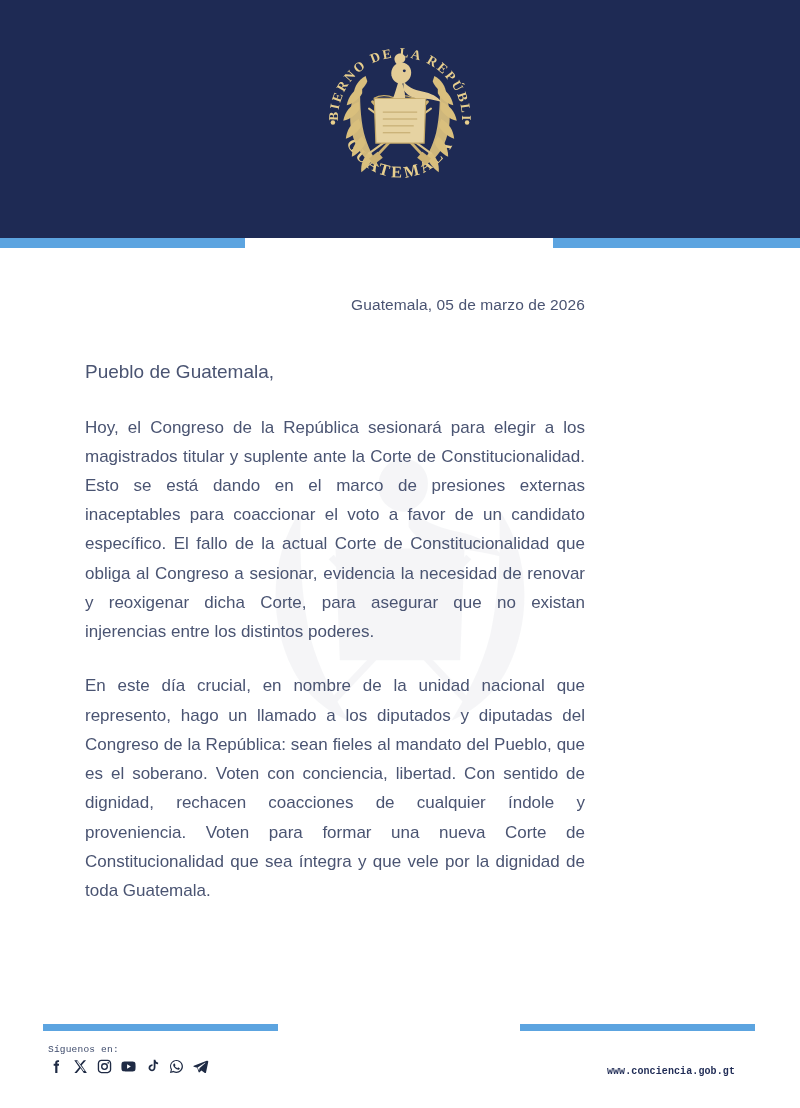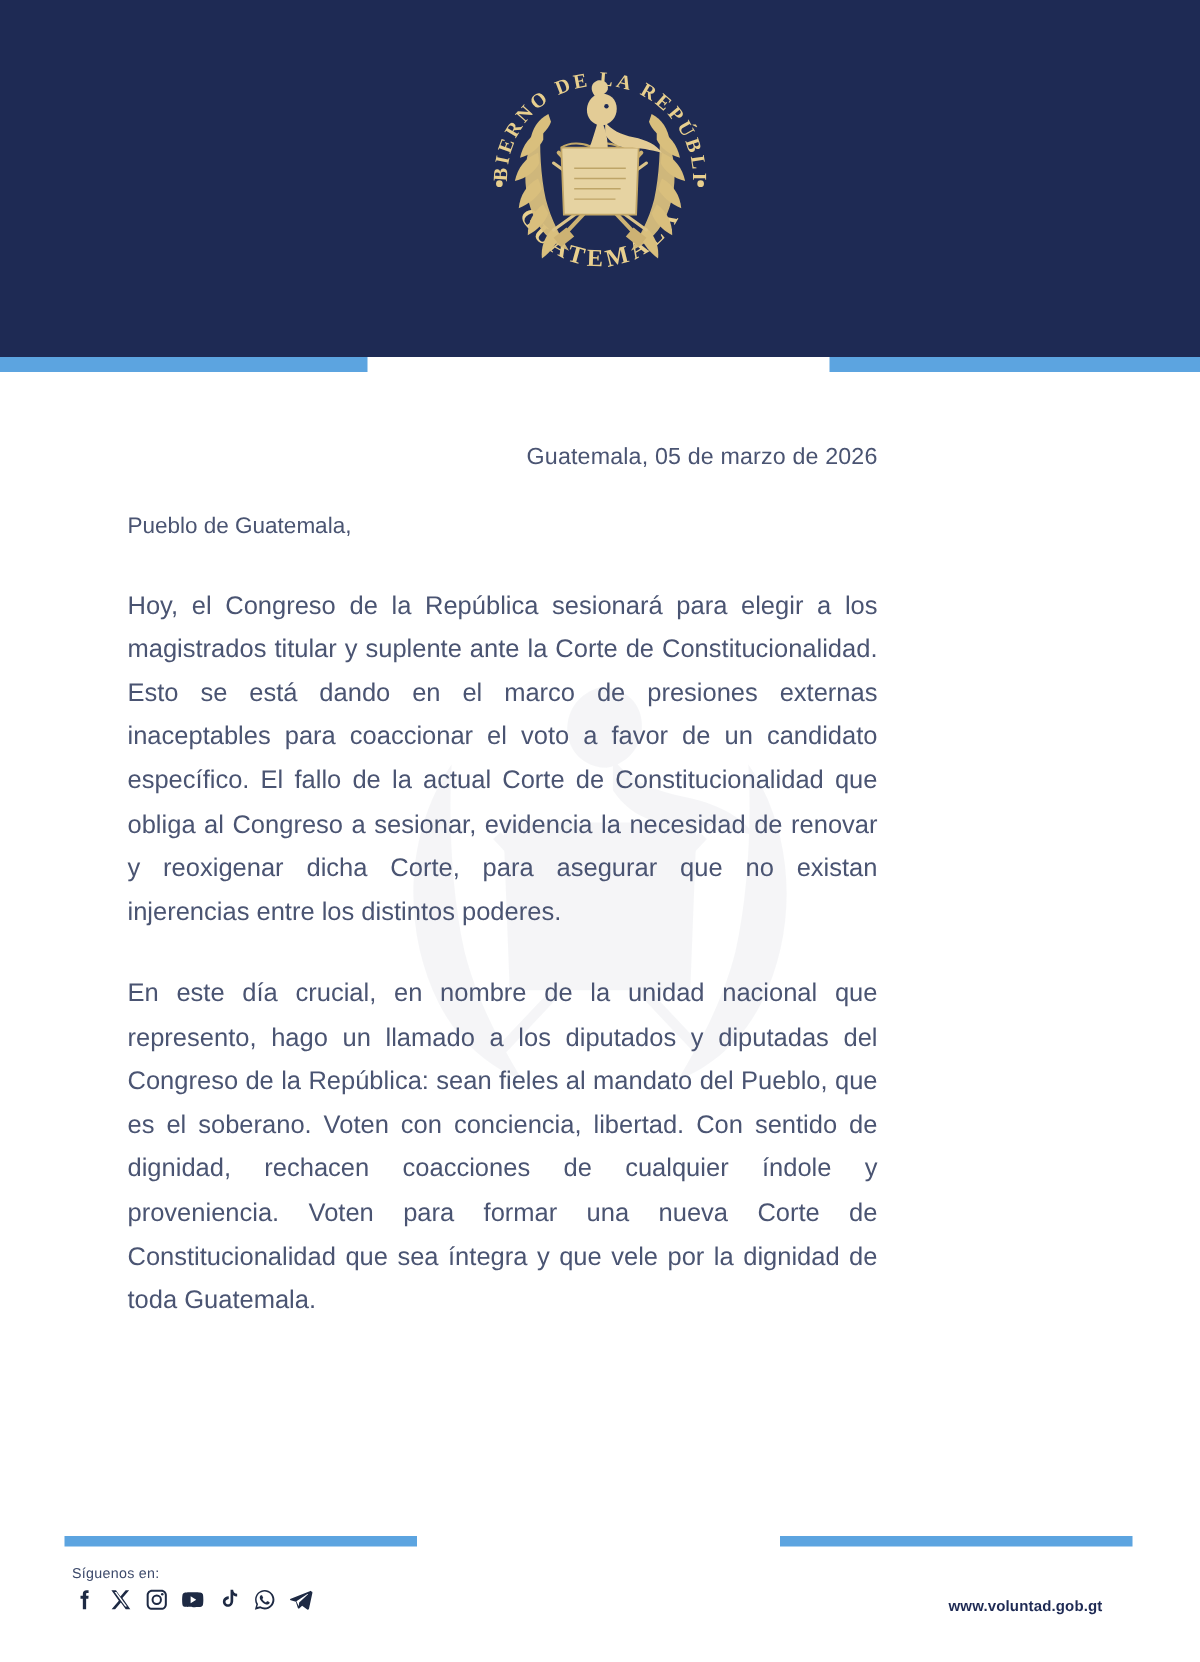--- a/index.html
+++ b/index.html
@@ -70,22 +70,22 @@
     padding-right: 84px;
     padding-top: 48px;
     font-size: 15.5px;
     color: #4a5472;
     letter-spacing: 0.1px;
   }
   .letter-body {
     padding: 0 84px 0 85px;
   }
   .salutation {
-    margin-top: 26px;
-    font-size: 15px;
+    margin-top: 44px;
+    font-size: 19px;
     color: #4a5472;
     line-height: 1.5;
   }
   .para {
     margin-top: 25px;
     font-size: 17px;
     line-height: 1.72;
     color: #4a5472;
     text-align: justify;
     text-justify: inter-word;
@@ -94,20 +94,21 @@
   .para:first-of-type { margin-top: 26px; }
 
   
   .footer {
     position: absolute;
     left: 0;
     top: 1018px;
     width: 780px;
     height: 90px;
     z-index: 2;
+    font-family: Liberation Mono, monospace;
   }
   .fstripe {
     position: absolute;
     top: 6px;
     height: 7px;
     background: #5ca4e0;
   }
   .fstripe-left  { left: 43px;  width: 235px; }
   .fstripe-right { left: 520px; width: 235px; }
 
@@ -301,14 +302,14 @@
 
       <a href="#">
         <svg class="si" viewBox="0 0 24 24">
           <path d="M21.7 3.5L2.6 11c-.9.4-.9 1.1 0 1.4l4.8 1.5 1.8 5.6c.2.6.4.8.9.8.4 0 .6-.2.9-.5l2.3-2.2 4.8 3.5c.9.5 1.5.2 1.7-.8l3.1-14.5c.3-1.3-.5-1.8-1.2-1.3zM7.9 13.3l10.4-6.6c.5-.3.9-.1.6.2l-8.4 7.6-.4 3.6-2.2-4.8z"></path>
         </svg>
       </a>
 
     </div>
   </div>
 
-  <div class="site-url">www.voluntad.gob.gt</div>
+  <div class="site-url">www.conciencia.gob.gt</div>
 </div>
 
 </body></html>

